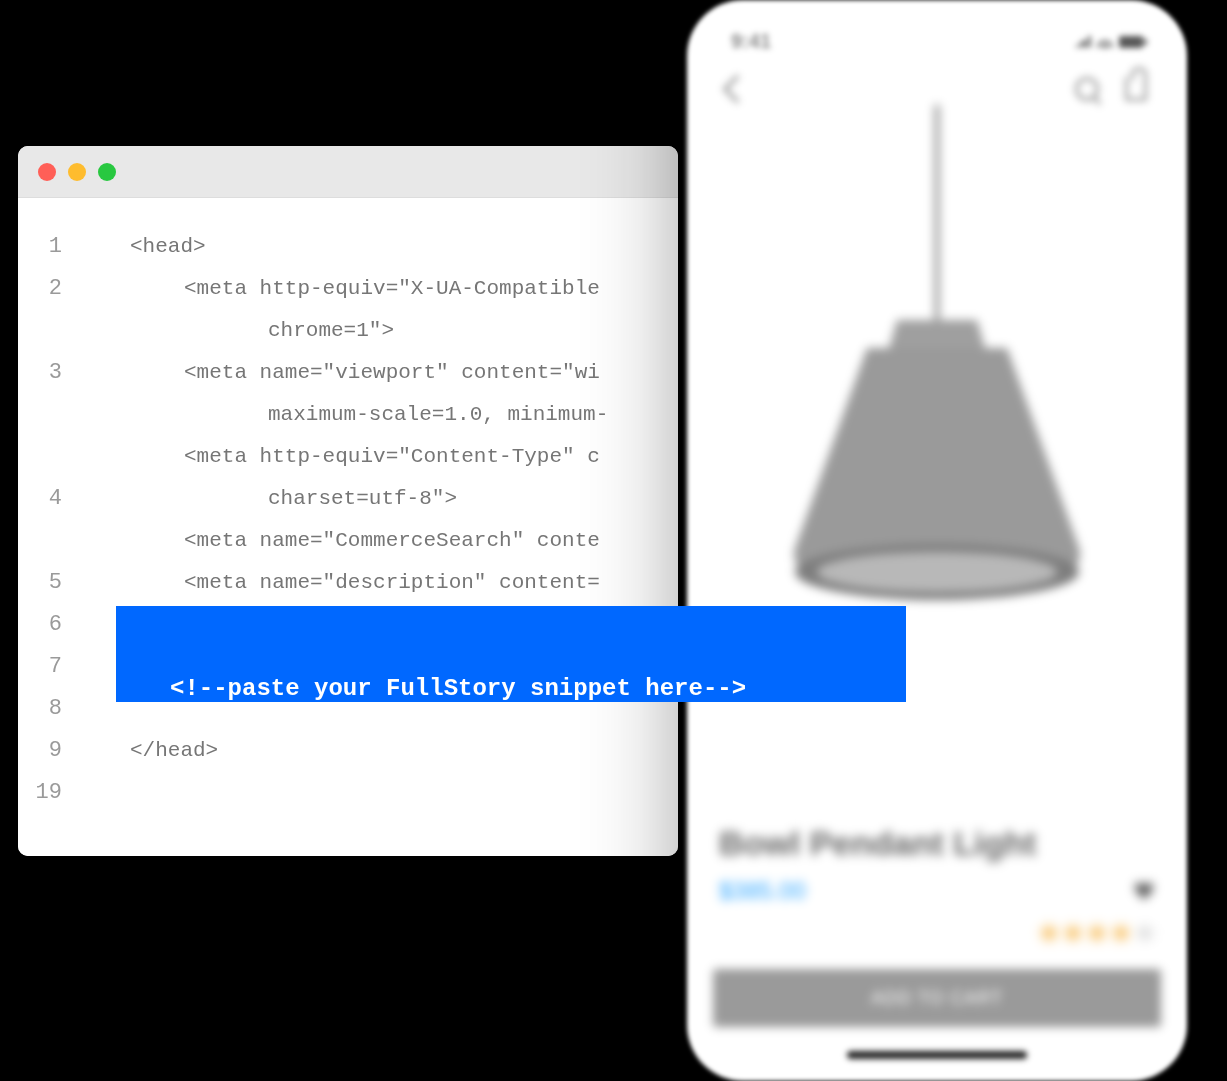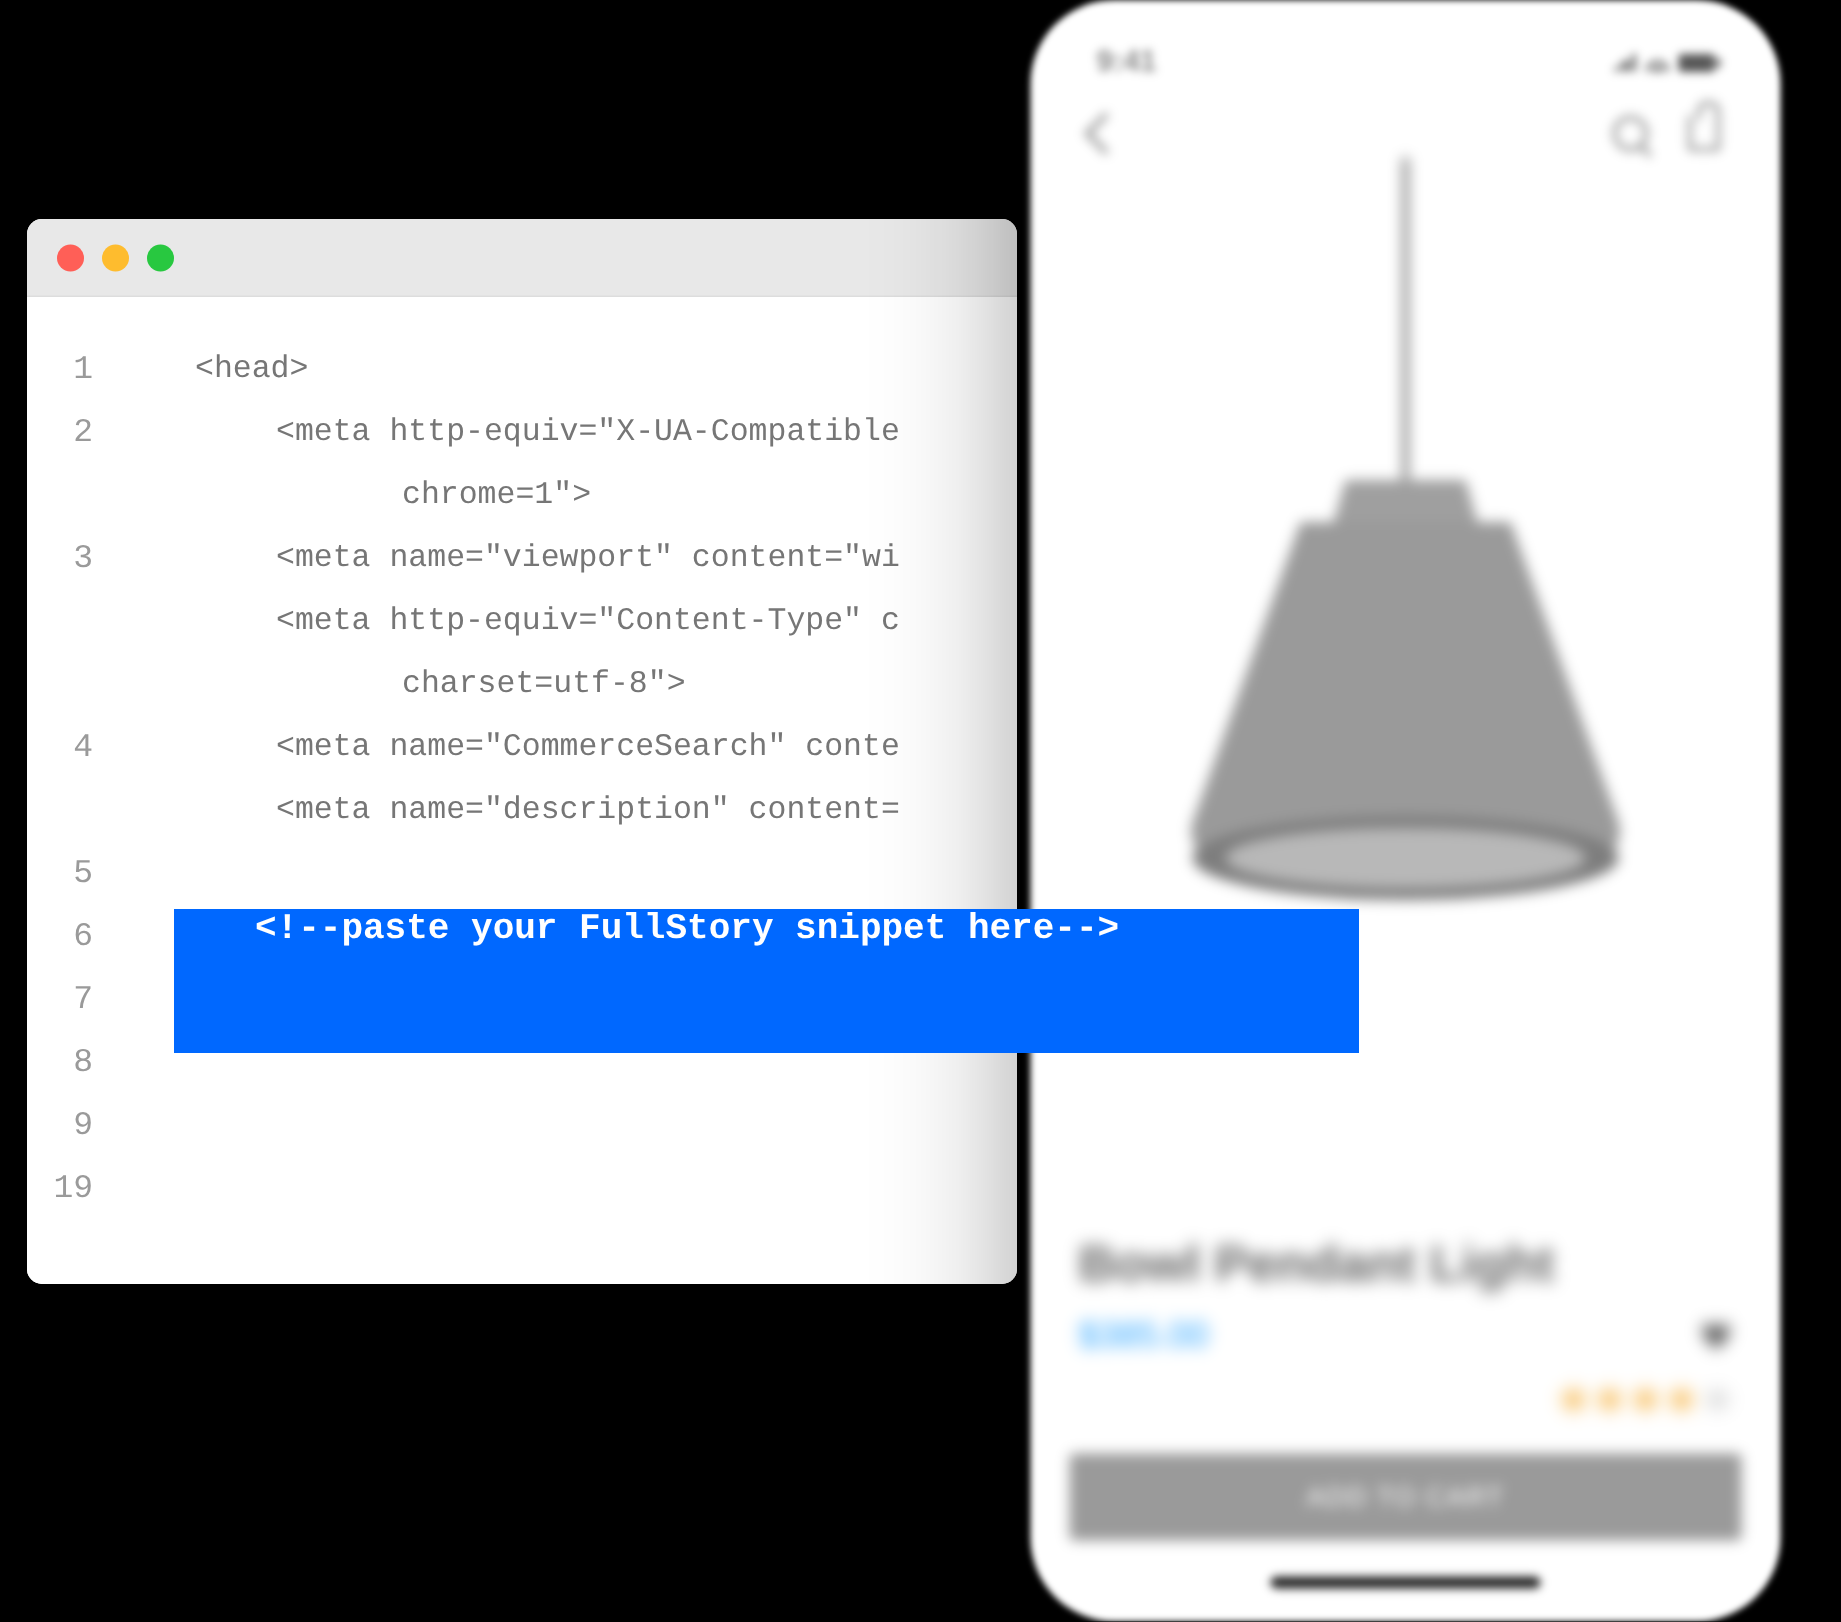--- a/index.html
+++ b/index.html
@@ -81,21 +81,21 @@
 
   
   .highlight-banner {
     position: absolute;
     left: 116px;
     top: 606px; 
     width: 790px;
     height: 96px;
     background: #0068ff;
     display: flex;
-    align-items: flex-start;
+    align-items: flex-end;
     padding-left: 54px;
     z-index: 30;
   }
   .highlight-banner span {
     color: #fff;
     font-size: 24px;
     font-weight: bold;
     font-family: 'Courier New', Courier, monospace;
     white-space: pre;
   }
@@ -213,27 +213,29 @@
       <div>7</div>
       <div>8</div>
       <div>9</div>
       <div>19</div>
     </div>
     <div class="code-area">
       <div class="code-line indent1">&lt;head&gt;</div>
       <div class="code-line indent2">&lt;meta http-equiv="X-UA-Compatible</div>
       <div class="code-line indent-cont">chrome=1"&gt;</div>
       <div class="code-line indent2">&lt;meta name="viewport" content="wi</div>
+      <div class="code-line indent-cont">maximum-scale=1.0, minimum-</div>
       <div class="code-line indent2">&lt;meta http-equiv="Content-Type" c</div>
       <div class="code-line indent-cont">charset=utf-8"&gt;</div>
       <div class="code-line indent2">&lt;meta name="CommerceSearch" conte</div>
       <div class="code-line indent2">&lt;meta name="description" content=</div>
       <div class="code-line"></div>
       <div class="code-line"></div>
       <div class="code-line"></div>
+      <div class="code-line indent1">&lt;/head&gt;</div>
     </div>
   </div>
 </div>
 
 <div class="highlight-banner">
   <span>&lt;!--paste your FullStory snippet here--&gt;</span>
 </div>
 
 <div class="phone">
   <div class="status-row">

